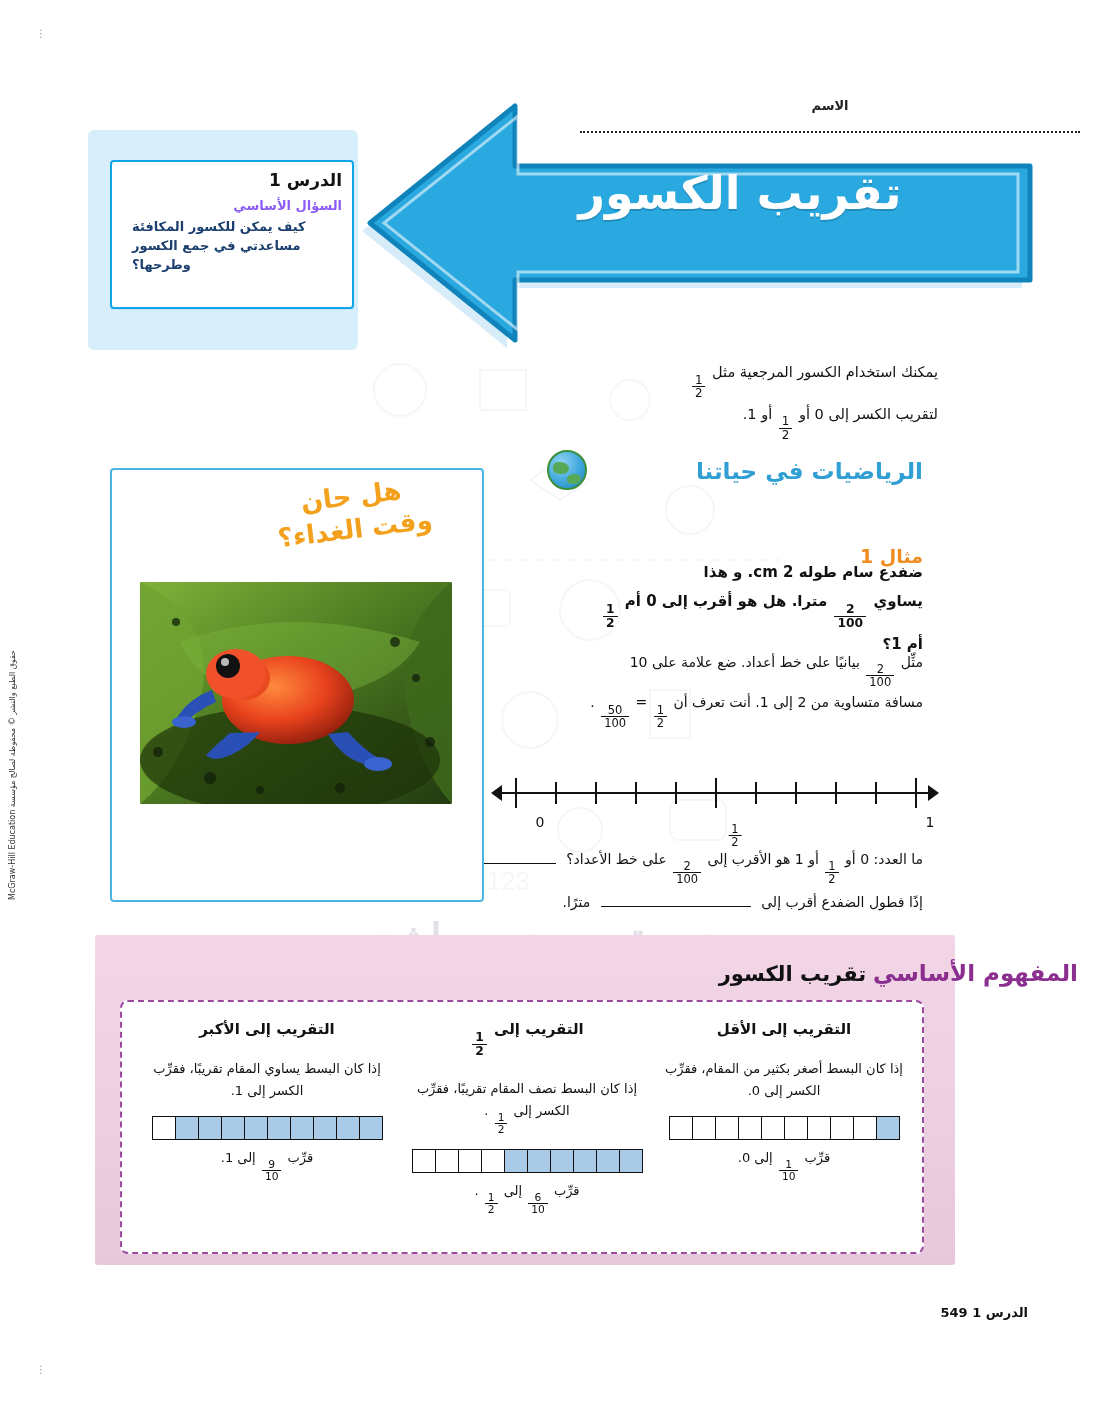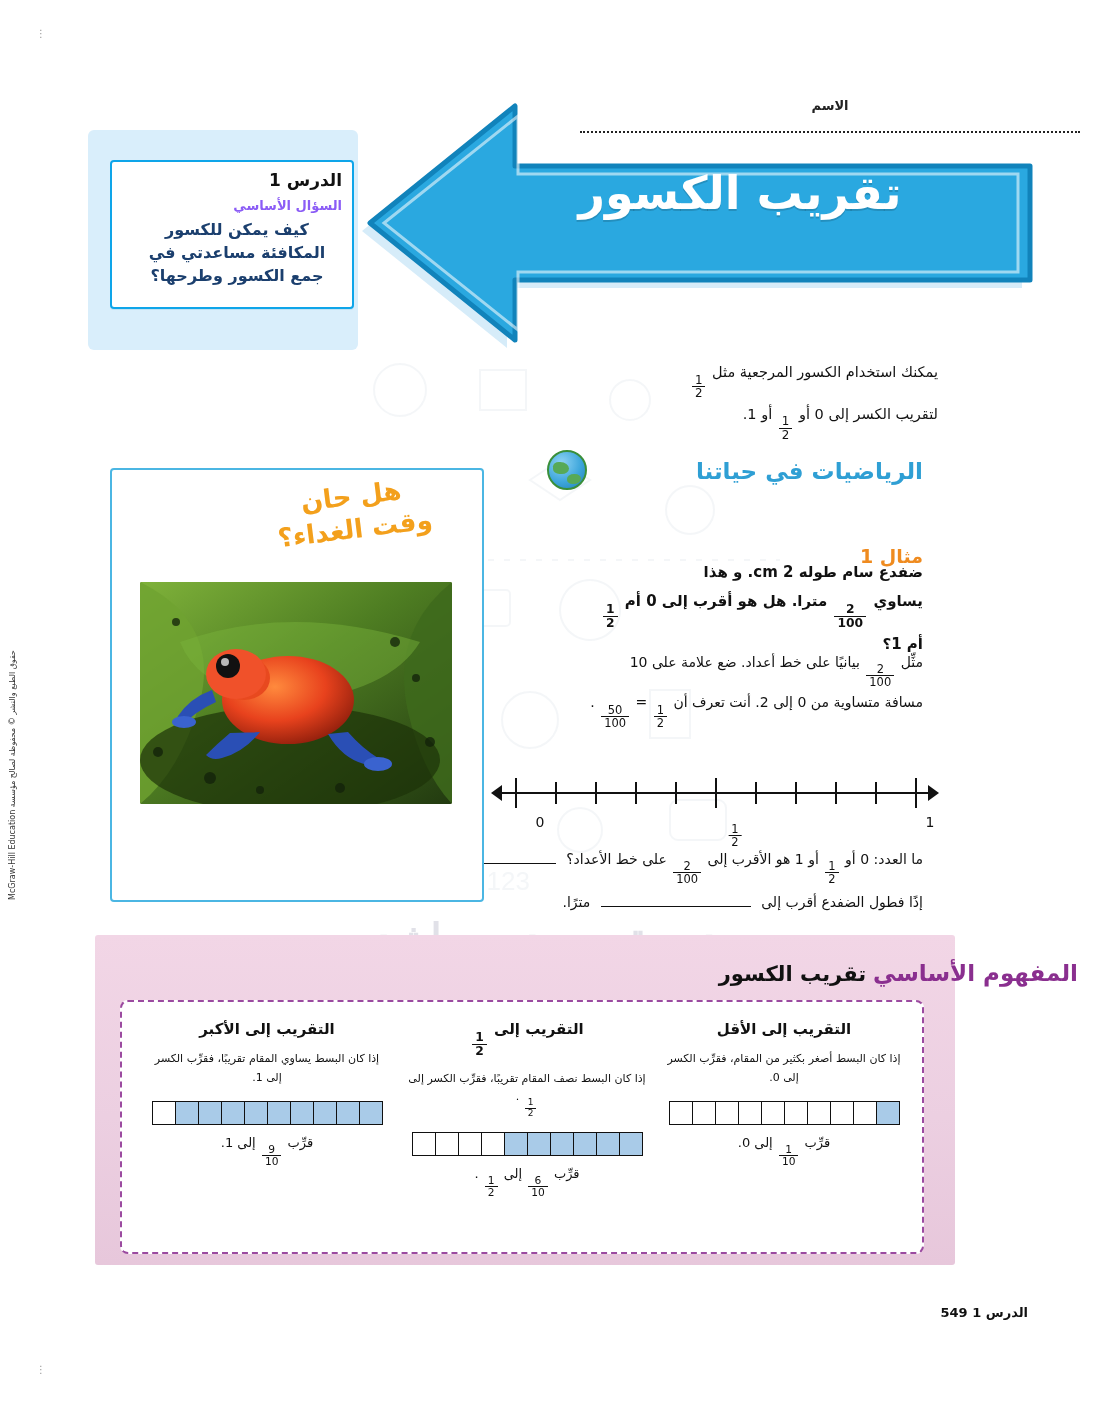--- a/index.html
+++ b/index.html
@@ -53,22 +53,22 @@
   .lesson-num{
     position:absolute;right:10px;top:8px;font-size:17px;font-weight:bold;color:#111;
   }
   .eq-mark{
     position:absolute;left:8px;top:6px;width:36px;height:48px;
   }
   .lesson-sub{
     position:absolute;right:10px;top:36px;font-size:13px;font-weight:bold;color:#8b5cf6;
   }
   .lesson-q{
-    position:absolute;right:10px;top:56px;width:210px;font-size:16px;font-weight:bold;
-    color:#1b3f6e;line-height:1.45;text-align:center;
+    position:absolute;right:10px;top:56px;width:210px;font-size:13px;font-weight:bold;
+    color:#1b3f6e;line-height:1.45;text-align:left;
   }
 
   
   .intro{
     position:absolute;right:180px;top:358px;width:350px;
     font-size:14.5px;line-height:2.0;text-align:right;direction:rtl;color:#111;
   }
 
   
   .mil-head{
@@ -153,21 +153,21 @@
     position:absolute;right:40px;top:960px;direction:rtl;text-align:right;font-size:21px;
   }
   .kc-head .b{color:#8a2f8f;font-weight:bold;font-size:23px;margin-top:28px;}
   .kc-head .n{color:#111;font-weight:bold;}
   .kc-inner{
     position:absolute;left:120px;top:1000px;width:800px;height:250px;
     background:#ffffff;border:2px dashed #9b4aa0;border-radius:8px;
   }
   .kc-col{position:absolute;top:18px;width:240px;direction:rtl;text-align:center;}
   .kc-col .title{font-size:15px;font-weight:bold;color:#111;}
-  .kc-col .desc{margin-top:12px;font-size:11px;line-height:1.7;color:#111;}
+  .kc-col .desc{margin-top:20px;font-size:13px;line-height:1.7;color:#111;}
   .kc-grid{margin-top:14px;display:flex;justify-content:center;}
   .kc-grid table{border-collapse:collapse;}
   .kc-grid td{width:20px;height:20px;border:1.5px solid #111;background:#ffffff;}
   .kc-grid td.on{background:#a9cbe8;}
   .kc-cap{margin-top:10px;font-size:13px;}
 
   
   .footer{position:absolute;right:90px;bottom:83px;font-size:13px;font-weight:bold;direction:rtl;}
   .side-credit{
     position:absolute;left:8px;top:950px;width:300px;
@@ -276,21 +276,21 @@
     <span>أم 1؟</span>
   </div>
 
   <div class="ex-body">
     <span>مثِّل</span>
     <span class="frac">
       <span class="num">2</span>
       <span class="den">100</span>
     </span>
     <span>بيانيًا على خط أعداد. ضع علامة على 10</span><br>
-    <span>مسافة متساوية من 0 إلى 2. أنت تعرف أن</span>
+    <span>مسافة متساوية من 2 إلى 1. أنت تعرف أن</span>
     <span class="frac">
       <span class="num">1</span>
       <span class="den">2</span>
     </span>
     <span>=</span>
     <span class="frac">
       <span class="num">50</span>
       <span class="den">100</span>
     </span>
     <span>.</span>

